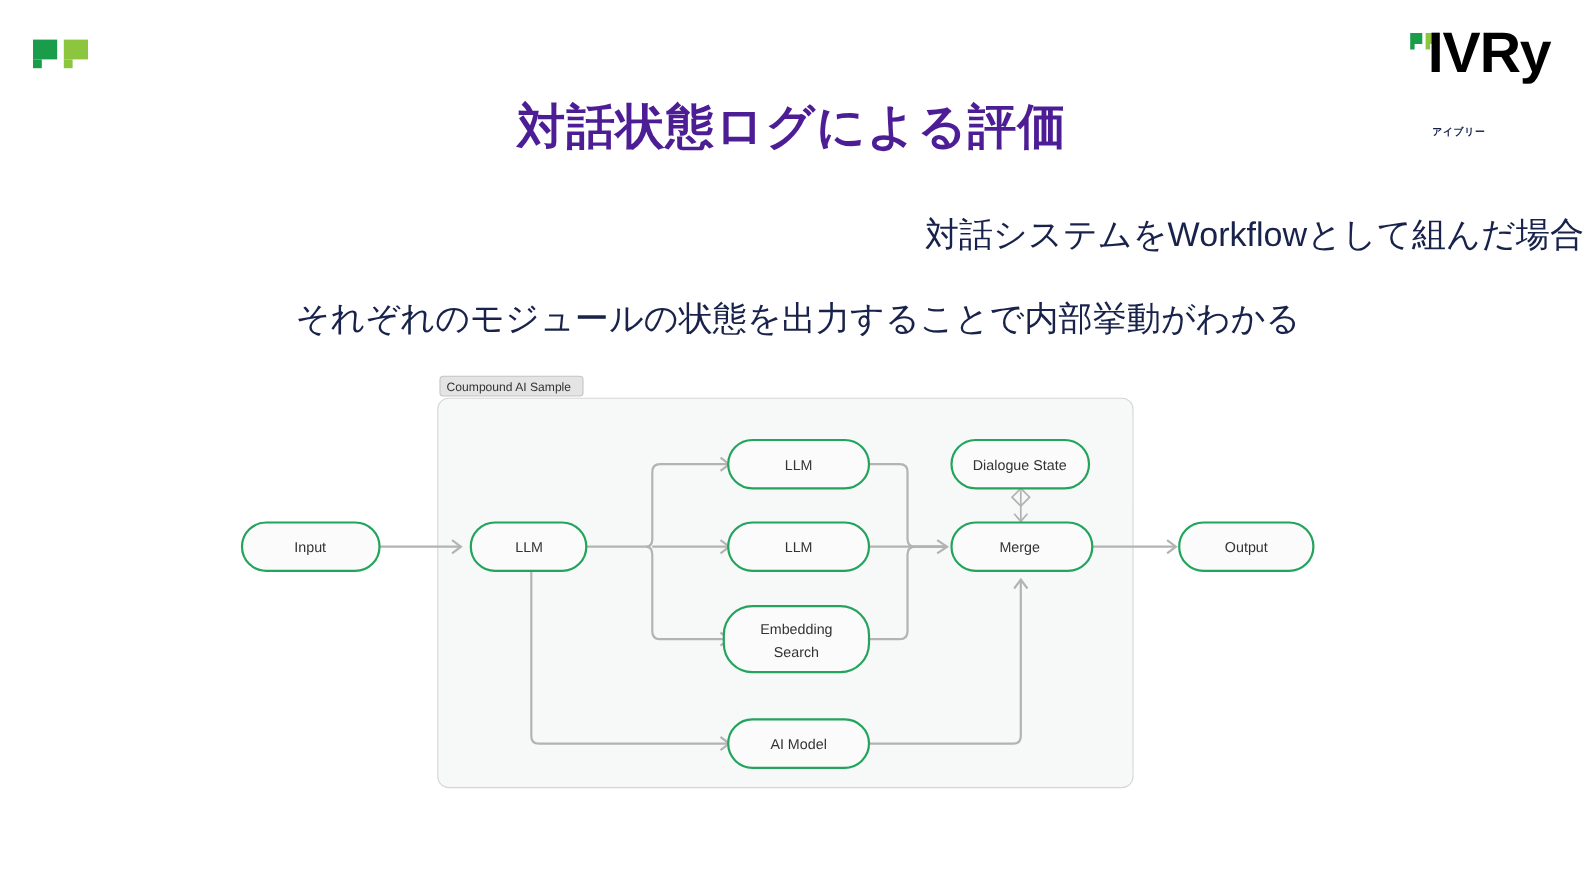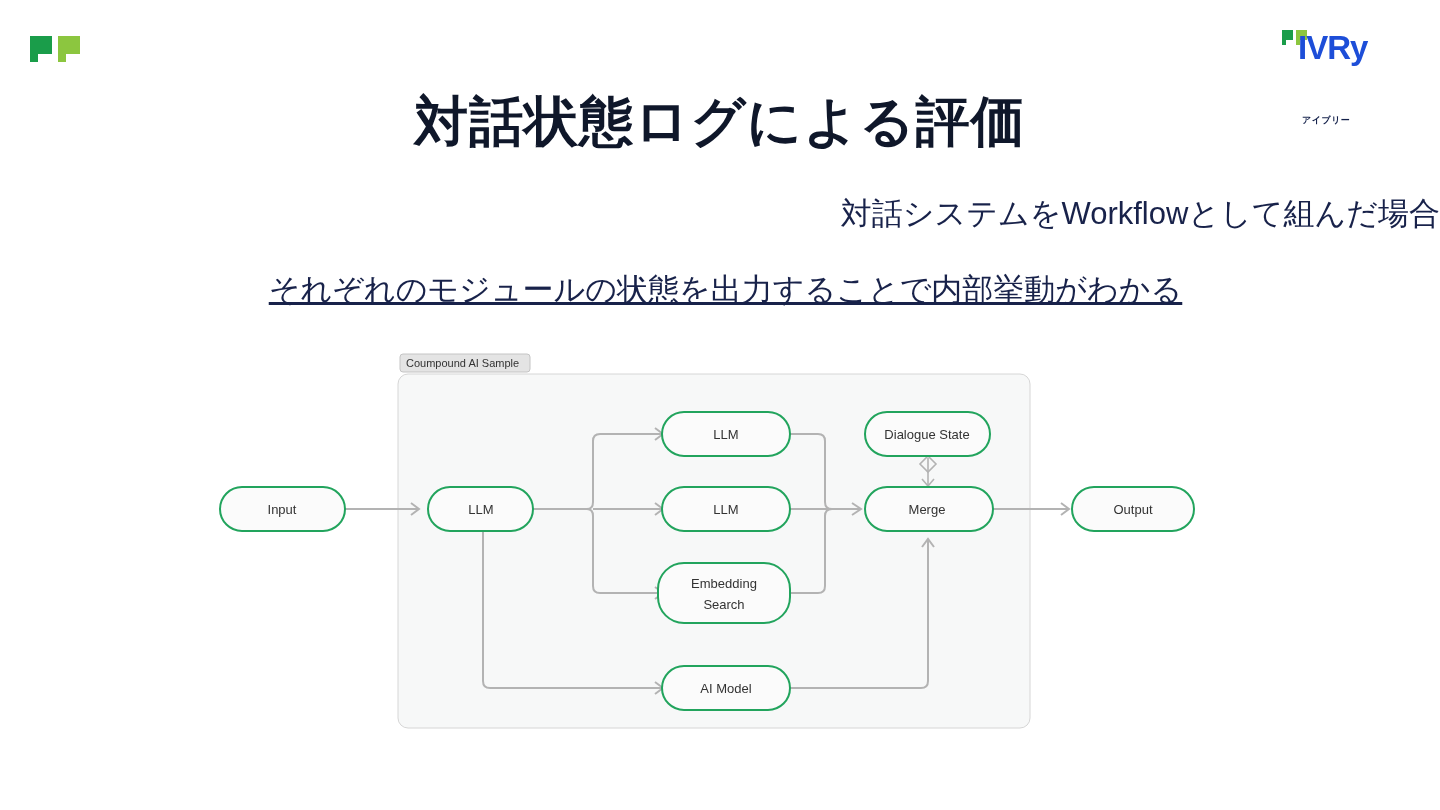--- a/index.html
+++ b/index.html
@@ -61,75 +61,73 @@
   #brand-logo .mini-flag .mb { position: absolute; top: 0; left: 0; width: 11px; height: 10px; }
   #brand-logo .mini-flag .mt { position: absolute; top: 10px; left: 0; width: 4px; height: 5px; }
   #mini-flag-dark { left: 0; }
   #mini-flag-dark .mb, #mini-flag-dark .mt { background: #1a9d4a; }
   #mini-flag-light { left: 14px; }
   #mini-flag-light .mb, #mini-flag-light .mt { background: #8cc63f; }
   #brand-wordmark {
     position: absolute;
     left: 20px;
     top: 0px;
-    font-size: 33px;
+    font-size: 52px;
     font-weight: bold;
     letter-spacing: -1px;
-    color: #1d4ed8;
+    color: #000000;
     line-height: 44px;
   }
   #brand-kana {
     position: absolute;
     left: 24px;
     top: 41px;
     font-size: 9px;
     font-weight: bold;
     color: #13204a;
     letter-spacing: 0.5px;
     margin-top: 47px;
   }
 
   
   #page-title {
     position: absolute;
     left: 0;
     right: 0;
     top: 86px;
     text-align: center;
-    font-size: 54px;
+    font-size: 44px;
     font-weight: bold;
-    color: #0f172a;
+    color: #4c1d95;
     letter-spacing: 1px;
   }
   #subtitle-line-1 {
     position: absolute;
     left: 0; right: 0;
     top: 193px;
     text-align: right;
     font-size: 31px;
     color: #18224a;
   }
   #subtitle-line-2 {
     position: absolute;
     left: 11px; right: 0;
     top: 269px;
     text-align: center;
     font-size: 31px;
     color: #18224a;
-    text-decoration: underline;
   }
 
   
   #diagram {
     position: absolute;
     left: 200px;
     top: 338px;
     width: 1040px;
     height: 400px;
-    margin-top: 12px;
   }
   #diagram svg { display: block; }
   .grp-label-text {
     font-family: "Liberation Sans", "DejaVu Sans", sans-serif;
     font-size: 11px;
     fill: #333333;
   }
   .node-text {
     font-family: "Liberation Sans", "DejaVu Sans", sans-serif;
     font-size: 13px;

